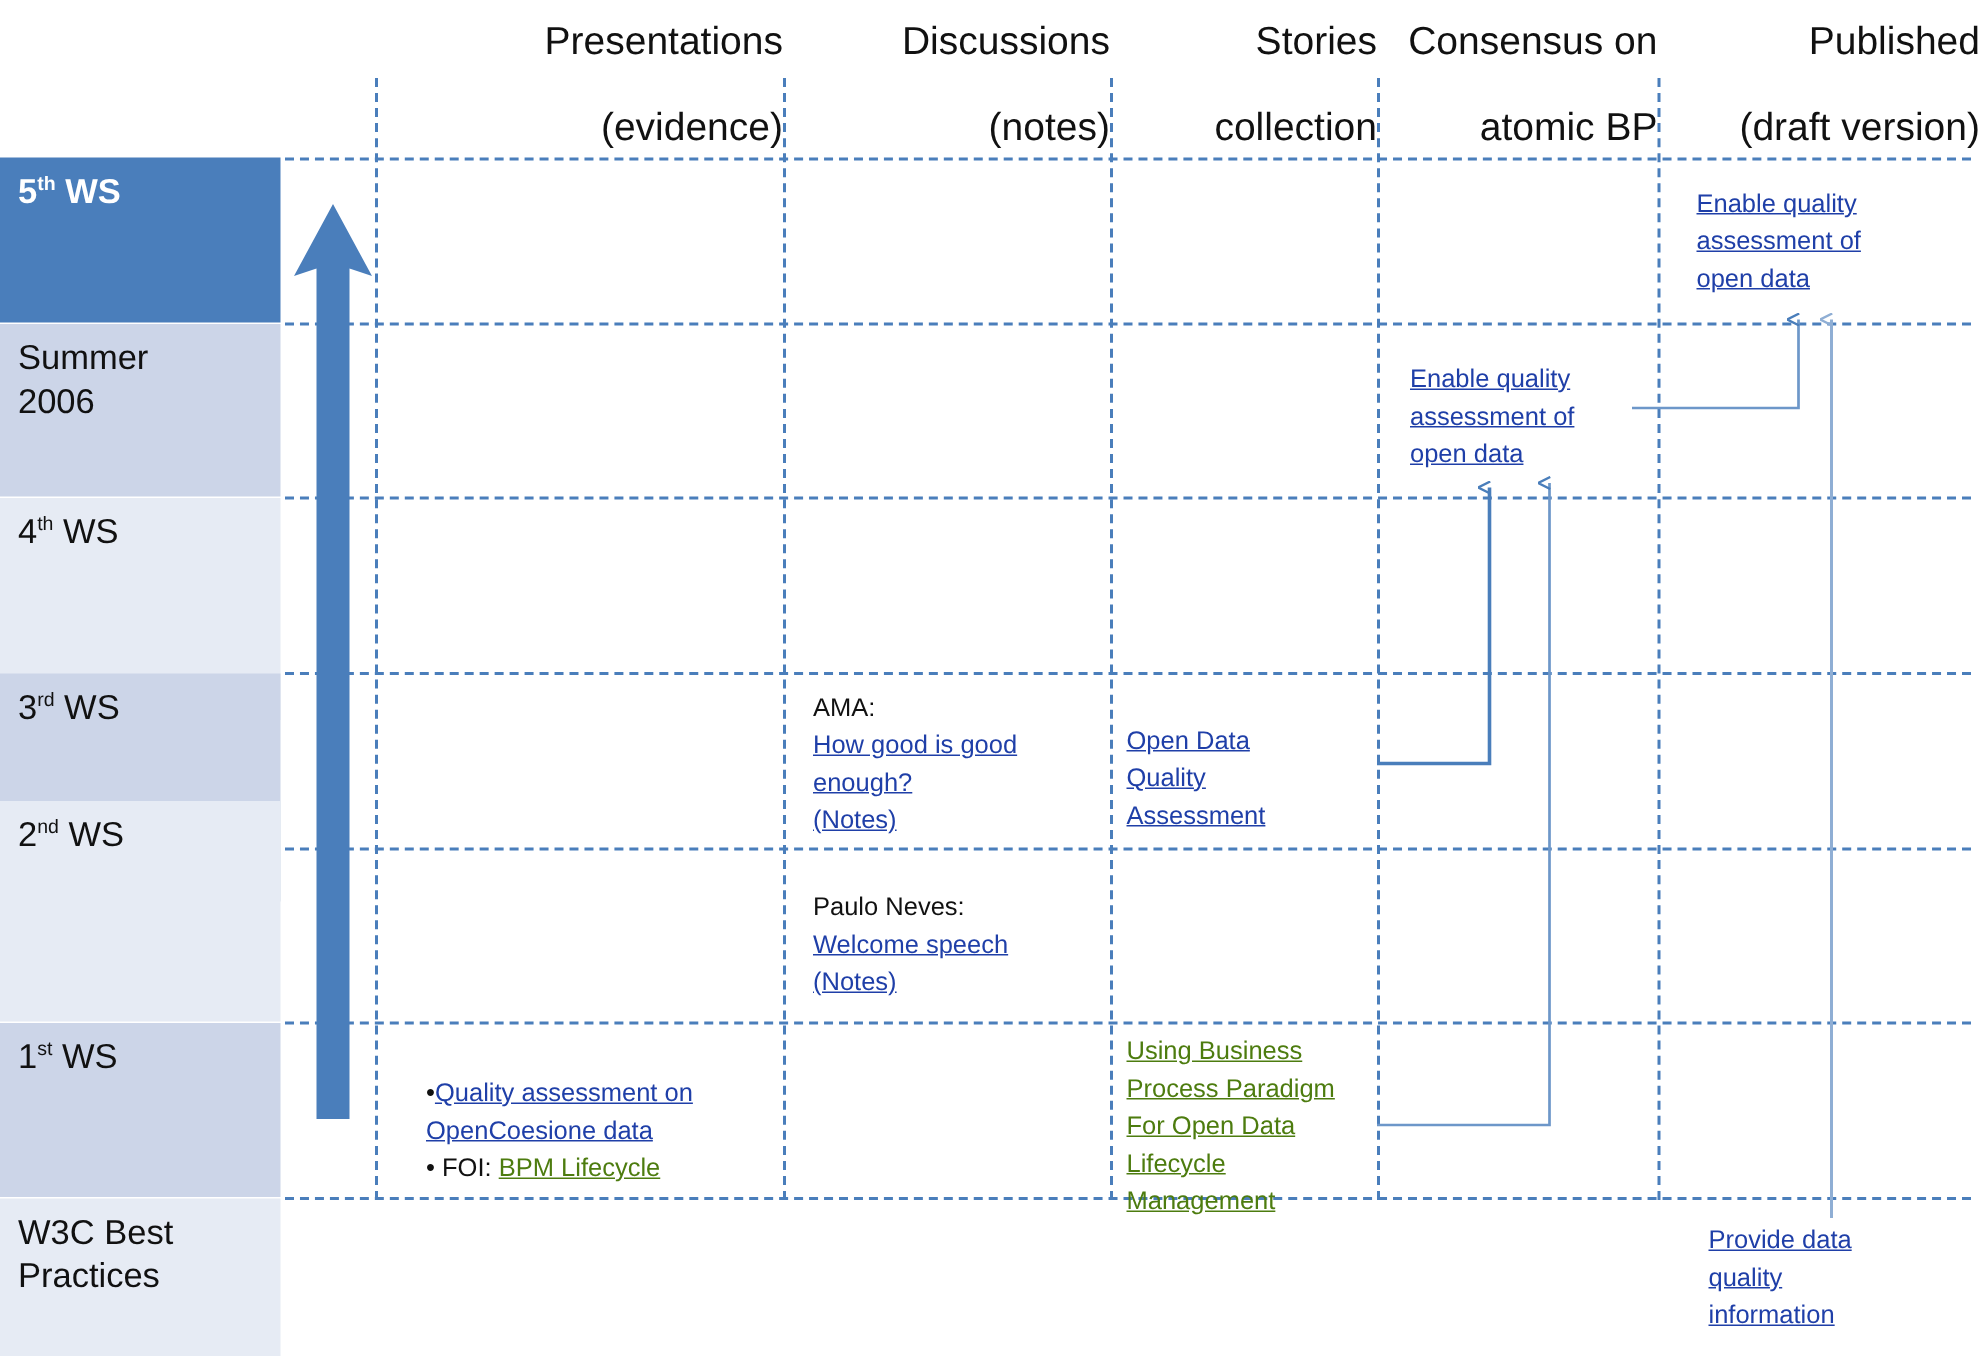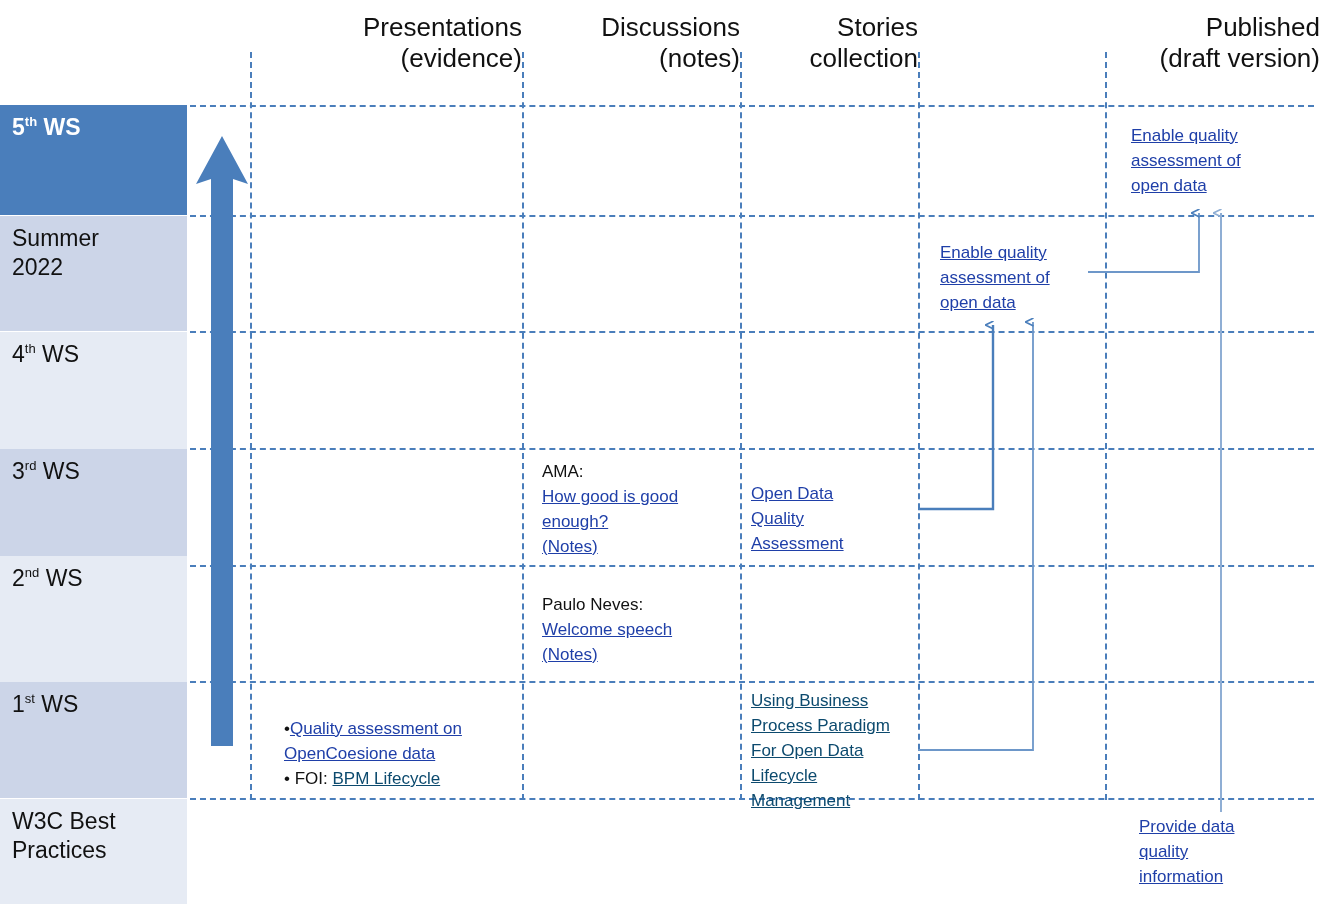--- a/index.html
+++ b/index.html
@@ -14,21 +14,21 @@
 
   
   .col-head{
     position:absolute;
     text-align:right;
     font-size:26px;
     line-height:31px;
     color:#111111;
     font-family:"Liberation Sans", sans-serif;
   }
-  .col-head .l2{display:block;}
+  .col-head .l2{display:block;margin-top:26px;}
 
   
   .rowlabel{
     position:absolute;
     left:0;
     width:187px;
     box-sizing:border-box;
     padding:8px 0 0 12px;
     font-size:23px;
     line-height:29px;
@@ -41,21 +41,21 @@
 
   
   .hline{position:absolute;height:0;border-top:2px dashed #4a7ebb;}
   .vline{position:absolute;width:0;border-left:2px dashed #4a7ebb;}
 
   
   .cell{position:absolute;font-size:17px;line-height:25px;color:#111111;}
   .cell a, .cell .lnk{
     color:#1f3fa8;text-decoration:underline;cursor:pointer;text-align:center;
   }
-  .cell .lnk-lt{color:#0c4a6e;text-decoration:underline;cursor:pointer;}
+  .cell .lnk-lt{color:#4d7c0f;text-decoration:underline;cursor:pointer;}
   .cell .plain{color:#111;}
   .bullet{letter-spacing:0;}
 
   
   #bigarrow{position:absolute;left:196px;top:136px;width:52px;height:610px;}
 
   
   #connectors{position:absolute;left:0;top:0;width:1320px;height:909px;pointer-events:none;}
 </style>
 </head>
@@ -68,43 +68,47 @@
     <span class="l2">(evidence)</span>
   </div>
   <div class="col-head" style="left:522px;top:12px;width:218px;">
     <span>Discussions</span>
     <span class="l2">(notes)</span>
   </div>
   <div class="col-head" style="left:740px;top:12px;width:178px;">
     <span>Stories</span>
     <span class="l2">collection</span>
   </div>
+  <div class="col-head" style="left:906px;top:12px;width:199px;">
+    <span>Consensus on</span>
+    <span class="l2">atomic BP</span>
+  </div>
   <div class="col-head" style="left:1105px;top:12px;width:215px;">
     <span>Published</span>
     <span class="l2">(draft version)</span>
   </div>
 
   <div class="rowlabel sel" style="top:105px;height:110px;">
     <span>5</span><sup>th</sup><span> WS</span>
   </div>
 
   <div class="rowlabel sh-a" style="top:216px;height:115px;">
     <span>Summer</span><sup></sup><span></span>
-    <div>2022</div>
+    <div>2006</div>
   </div>
 
   <div class="rowlabel sh-b" style="top:332px;height:148px;">
     <span>4</span><sup>th</sup><span> WS</span>
   </div>
 
   <div class="rowlabel sh-a" style="top:449px;height:152px;">
     <span>3</span><sup>rd</sup><span> WS</span>
   </div>
 
-  <div class="rowlabel sh-b" style="top:556px;height:130px;">
+  <div class="rowlabel sh-b" style="top:534px;height:147px;">
     <span>2</span><sup>nd</sup><span> WS</span>
   </div>
 
   <div class="rowlabel sh-a" style="top:682px;height:116px;">
     <span>1</span><sup>st</sup><span> WS</span>
   </div>
 
   <div class="rowlabel sh-b" style="top:799px;height:105px;">
     <span>W3C Best</span><sup></sup><span></span>
     <div>Practices</div>

